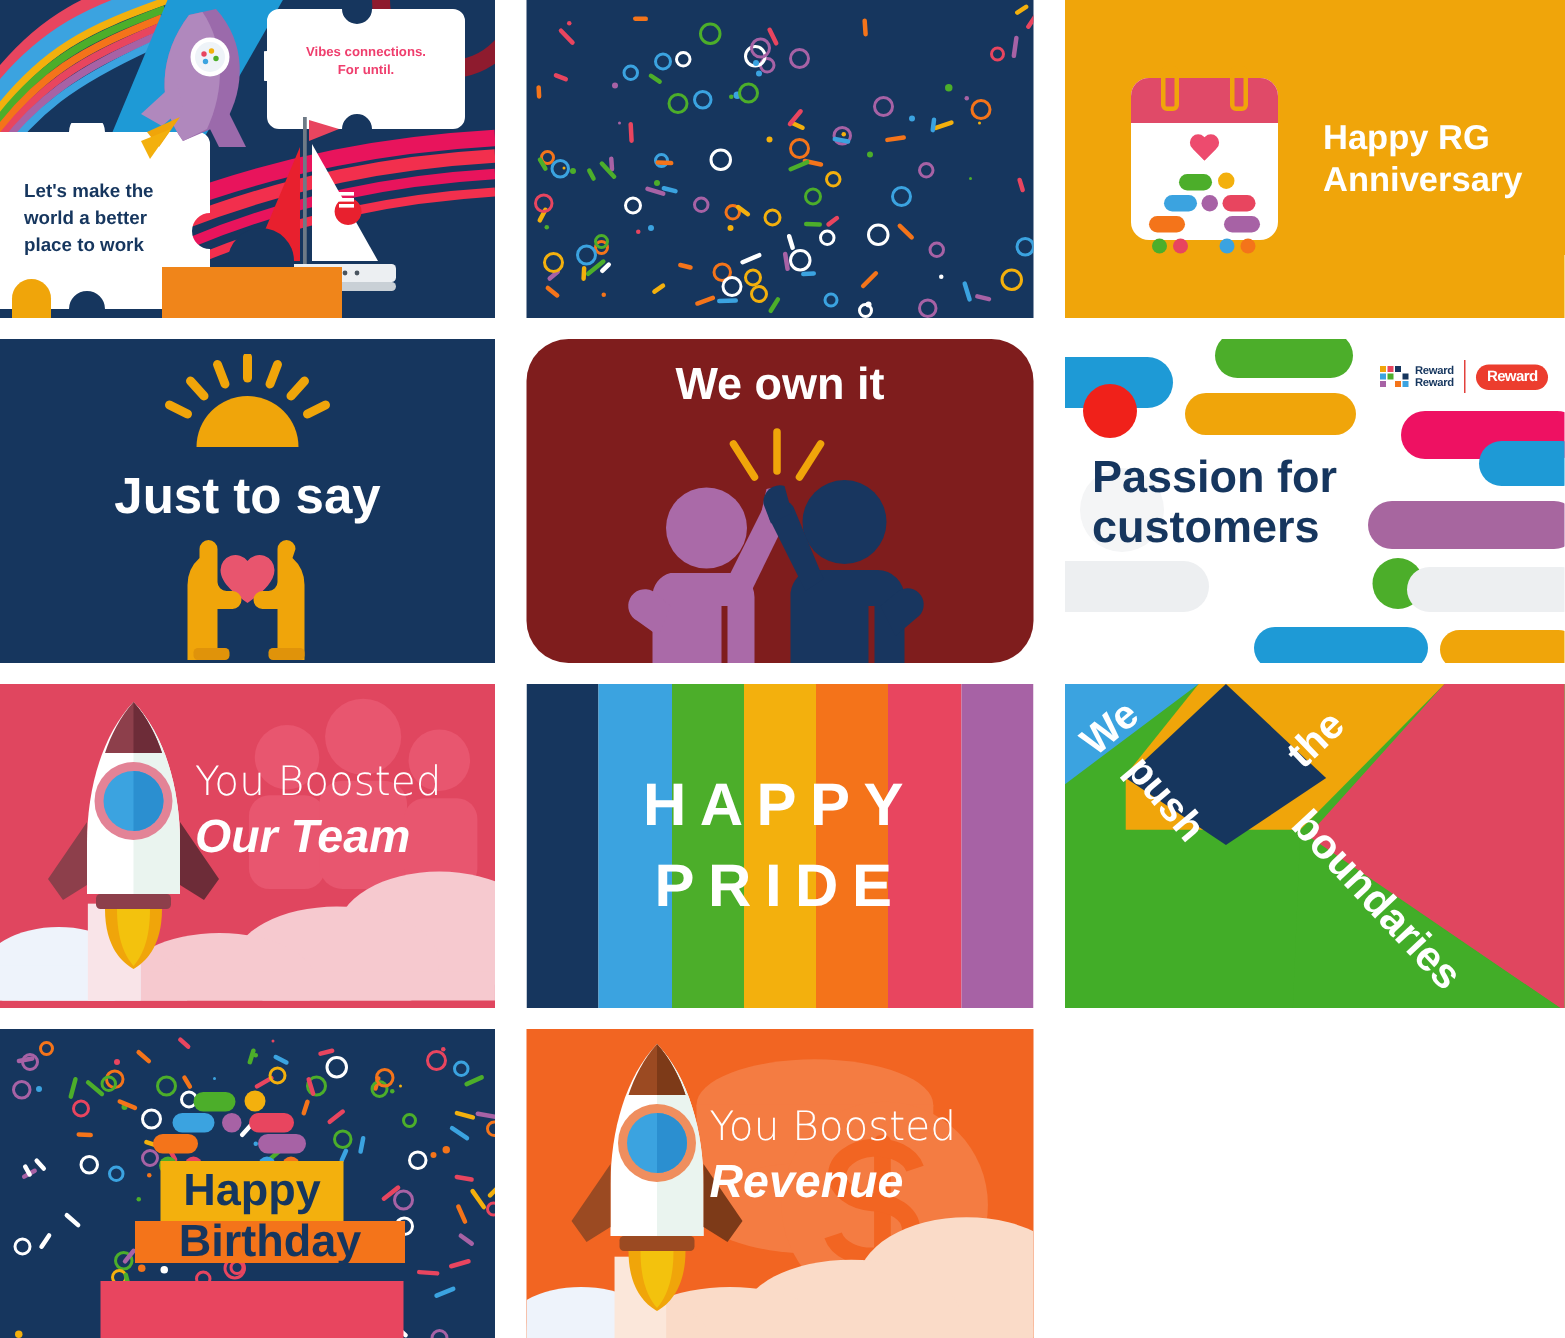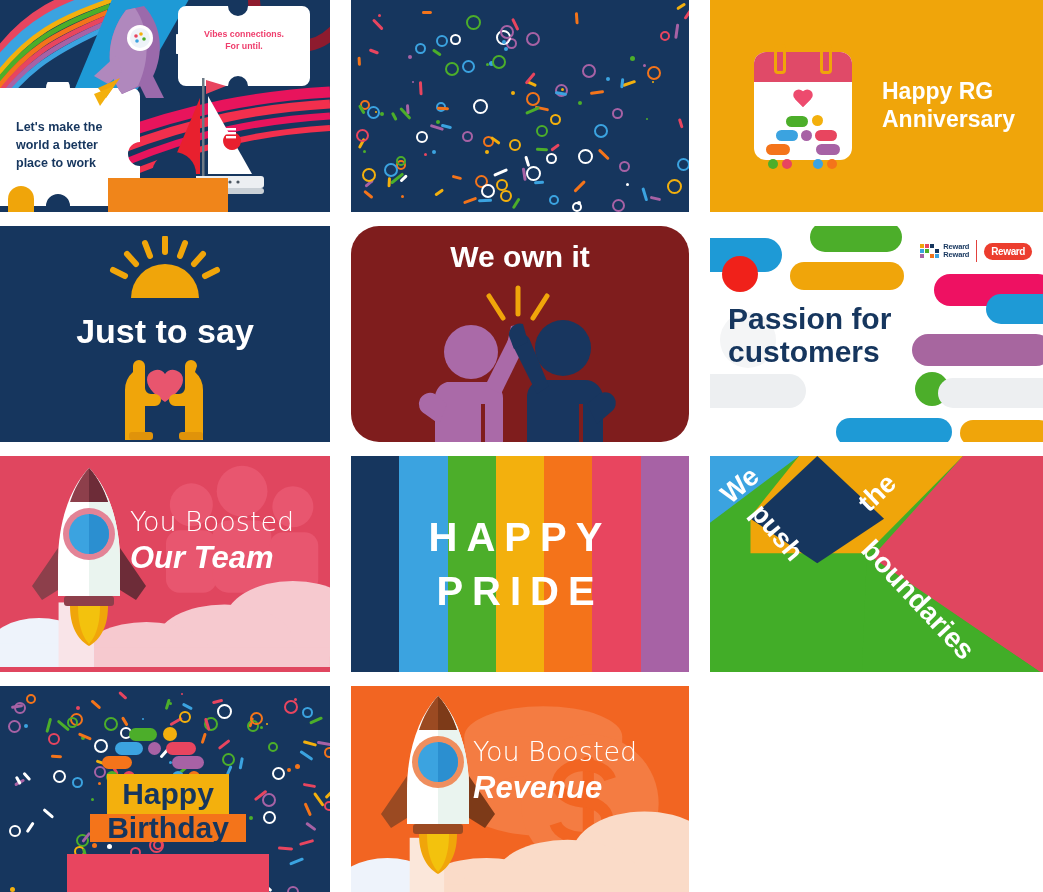--- a/index.html
+++ b/index.html
@@ -632,21 +632,21 @@
     <div class="abs" style="left:102px;top:70px;width:30px;height:13px;border-radius:7px;background:#f4741a;z-index:3;"></div>
     <div class="abs" style="left:172px;top:70px;width:32px;height:13px;border-radius:7px;background:#a762a5;z-index:3;"></div>
     <div class="abs" style="left:106px;top:85px;width:12px;height:12px;border-radius:6px;background:#4cae2a;z-index:3;"></div>
     <div class="abs" style="left:123px;top:85px;width:12px;height:12px;border-radius:6px;background:#e8455f;z-index:3;"></div>
     <div class="abs" style="left:172px;top:85px;width:12px;height:12px;border-radius:6px;background:#3ba3e0;z-index:3;"></div>
     <div class="abs" style="left:188px;top:85px;width:12px;height:12px;border-radius:6px;background:#f4741a;z-index:3;"></div>
 
     <div class="tier" style="left:107px;top:88px;width:122px;height:40px;background:#f3b00d;z-index:4;">
       <span>Happy</span>
     </div>
-    <div class="tier" style="left:90px;top:128px;width:156px;height:28px;background:#f4741a;z-index:4;">
+    <div class="tier" style="left:90px;top:128px;width:156px;height:28px;background:#f4741a;z-index:4;padding-left:24px;">
       <span>Birthday</span>
     </div>
     <div class="tier" style="left:67px;top:168px;width:202px;height:38px;background:#e8455f;z-index:4;"></div>
 
   </div>
 
   <div class="card boost" style="background:#f26522;">
     <svg class="fill" viewBox="0 0 334 216" preserveAspectRatio="none">
       <g fill="#f47c42">
         <ellipse cx="190" cy="50" rx="78" ry="30"></ellipse>

